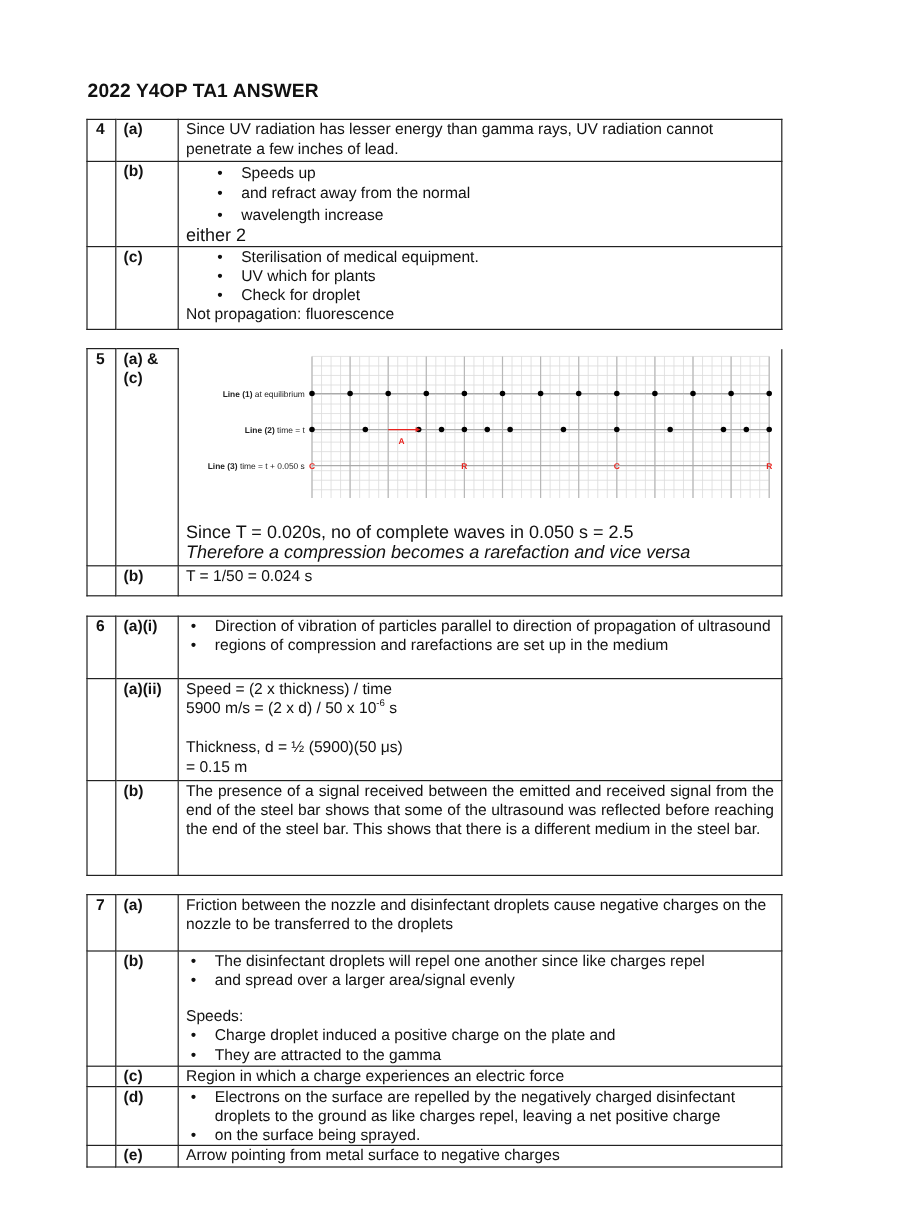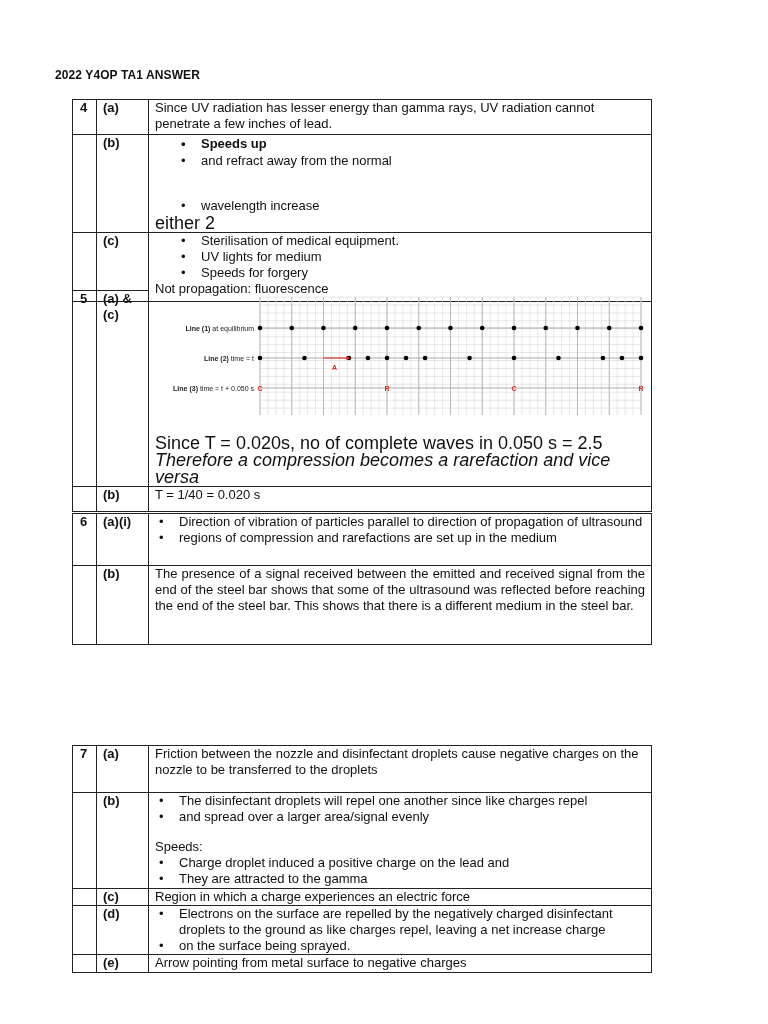--- a/index.html
+++ b/index.html
@@ -1,24 +1,24 @@
 <!DOCTYPE html>
 <html><head>
 <meta charset="utf-8">
 <style>
   html, body { margin:0; padding:0; background:#ffffff; }
   body { width:768px; height:1024px; position:relative; overflow:hidden;
          font-family:"Liberation Sans", sans-serif; color:#111; }
-  .title { position:absolute; left:55px; top:68px; font-weight:bold; font-size:12px; letter-spacing:0.1px; }
+  .title { position:absolute; left:73px; top:68px; font-weight:bold; font-size:16px; letter-spacing:0.1px; }
   table.q { position:absolute; left:72px; width:580px; border-collapse:collapse; table-layout:fixed; }
   table.q td { border:1px solid #222; vertical-align:top; padding:0 6px; font-size:13px; line-height:16px; }
   table.q td.num { width:10px; font-weight:bold; padding:0 6px 0 7px; }
   table.q td.part { width:39px; font-weight:bold; }
   table.q td.ans { }
-  .big { font-size:18px; line-height:17px; }
+  .big { font-size:15px; line-height:17px; }
   ul.b { margin:0; padding:0; list-style:none; }
   ul.b li { position:relative; padding-left:24px; }
   ul.b li::before { content:"•"; position:absolute; left:4px; }
   ul.b.indent li { padding-left:46px; }
   ul.b.indent li::before { left:26px; }
   .just { text-align:justify; }
   sup { font-size:8px; line-height:0; }
   .diagram { position:relative; width:498px; height:140px; }
   .diagram svg { position:absolute; left:0; top:0; }
 </style>
@@ -32,35 +32,35 @@
       <tr style="height:35px;">
     <td class="num">4</td>
     <td class="part">(a)</td>
     <td class="ans">Since UV radiation has lesser energy than gamma rays, UV radiation cannot penetrate a few inches of lead.</td>
   </tr>
   <tr style="height:70px;">
     <td class="num"></td>
     <td class="part">(b)</td>
     <td class="ans">
       <ul class="b indent">
-        <li style="line-height:17px;font-weight:bold;">Speeds up</li>
+        <li style="line-height:17px;">Speeds up</li>
         <li style="line-height:18px;">and refract away from the normal</li>
-        <li style="line-height:18px;margin-top:27px;">wavelength increase</li>
+        <li style="line-height:18px;">wavelength increase</li>
       </ul>
       <div class="big">either 2</div>
     </td>
   </tr>
   <tr style="height:69px;">
     <td class="num"></td>
     <td class="part">(c)</td>
     <td class="ans big">
       <ul class="b indent">
         <li>Sterilisation of medical equipment.</li>
-        <li>UV lights for medium</li>
-        <li>Speeds for forgery</li>
+        <li>UV which for plants</li>
+        <li>Check for droplet</li>
       </ul>
       <div>Not propagation: fluorescence</div>
     </td>
   </tr>
 </tbody>
   </table>
 
 <table class="q" style="top:290px;">
   <tbody>
       <tr style="height:181px;">
@@ -190,37 +190,48 @@
               <text x="492" y="100" text-anchor="middle" font-size="7" font-weight="bold" font-family="Liberation Sans, sans-serif" fill="#e8231f">R</text>
             </svg>
       </div>
       <div class="big" style="padding:0 6px; margin-top:4px;">Since T = 0.020s, no of complete waves in 0.050 s = 2.5</div>
       <div class="big" style="padding:0 6px;font-style:italic;">Therefore a compression becomes a rarefaction and vice versa</div>
     </td>
   </tr>
   <tr style="height:25px;">
     <td class="num"></td>
     <td class="part">(b)</td>
-    <td class="ans">T = 1/40 = 0.020 s</td>
+    <td class="ans">T = 1/50 = 0.024 s</td>
   </tr>
 </tbody>
   </table>
 
 <table class="q" style="top:513px;">
   <tbody>
       <tr style="height:52px;">
     <td class="num">6</td>
     <td class="part">(a)(i)</td>
     <td class="ans big">
       <ul class="b">
         <li>Direction of vibration of particles parallel to direction of propagation of ultrasound</li>
         <li>regions of compression and rarefactions are set up in the medium</li>
       </ul>
     </td>
   </tr>
+  <tr style="height:85px;">
+    <td class="num"></td>
+    <td class="part">(a)(ii)</td>
+    <td class="ans big">
+      <div>Speed = (2 x thickness) / time</div>
+      <div><span>5900 m/s = (2 x d) / 50 x 10</span><sup>-6</sup><span> s</span></div>
+      <div style="height:17px;"></div>
+      <div>Thickness, d = ½ (5900)(50 μs)</div>
+      <div>= 0.15 m</div>
+    </td>
+  </tr>
   <tr style="height:79px;">
     <td class="num"></td>
     <td class="part">(b)</td>
     <td class="ans just">The presence of a signal received between the emitted and received signal from the end of the steel bar shows that some of the ultrasound was reflected before reaching the end of the steel bar. This shows that there is a different medium in the steel bar.</td>
   </tr>
 </tbody>
   </table>
 
 <table class="q" style="top:745px;">
   <tbody>
@@ -233,36 +244,36 @@
     <td class="num"></td>
     <td class="part">(b)</td>
     <td class="ans">
       <ul class="b">
         <li>The disinfectant droplets will repel one another since like charges repel</li>
         <li>and spread over a larger area/signal evenly</li>
       </ul>
       <div style="height:14px;"></div>
       <div>Speeds:</div>
       <ul class="b">
-        <li>Charge droplet induced a positive charge on the lead and</li>
+        <li>Charge droplet induced a positive charge on the plate and</li>
         <li>They are attracted to the gamma</li>
       </ul>
     </td>
   </tr>
   <tr style="height:16px;">
     <td class="num"></td>
     <td class="part">(c)</td>
     <td class="ans">Region in which a charge experiences an electric force</td>
   </tr>
   <tr style="height:49px;">
     <td class="num"></td>
     <td class="part">(d)</td>
     <td class="ans">
       <ul class="b">
-        <li>Electrons on the surface are repelled by the negatively charged disinfectant droplets to the ground as like charges repel, leaving a net increase charge</li>
+        <li>Electrons on the surface are repelled by the negatively charged disinfectant droplets to the ground as like charges repel, leaving a net positive charge</li>
         <li>on the surface being sprayed.</li>
       </ul>
     </td>
   </tr>
   <tr style="height:18px;">
     <td class="num"></td>
     <td class="part">(e)</td>
     <td class="ans">Arrow pointing from metal surface to negative charges</td>
   </tr>
 </tbody>

